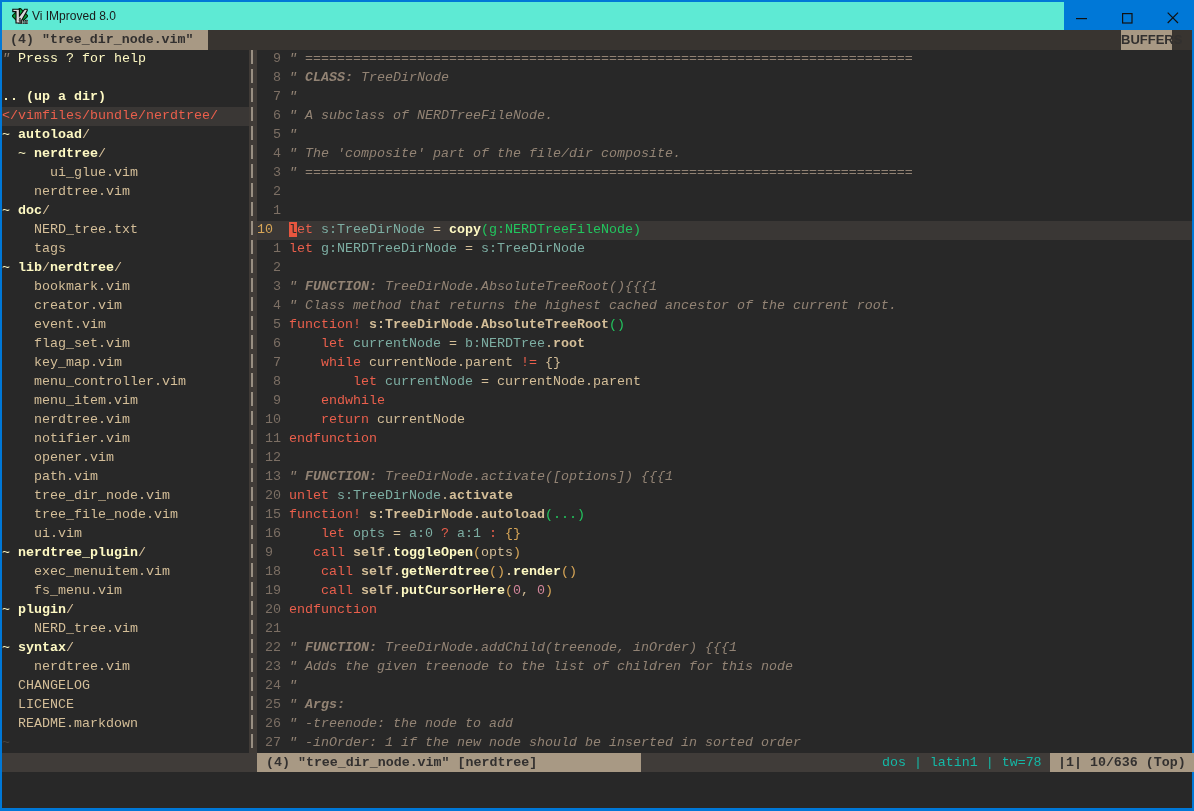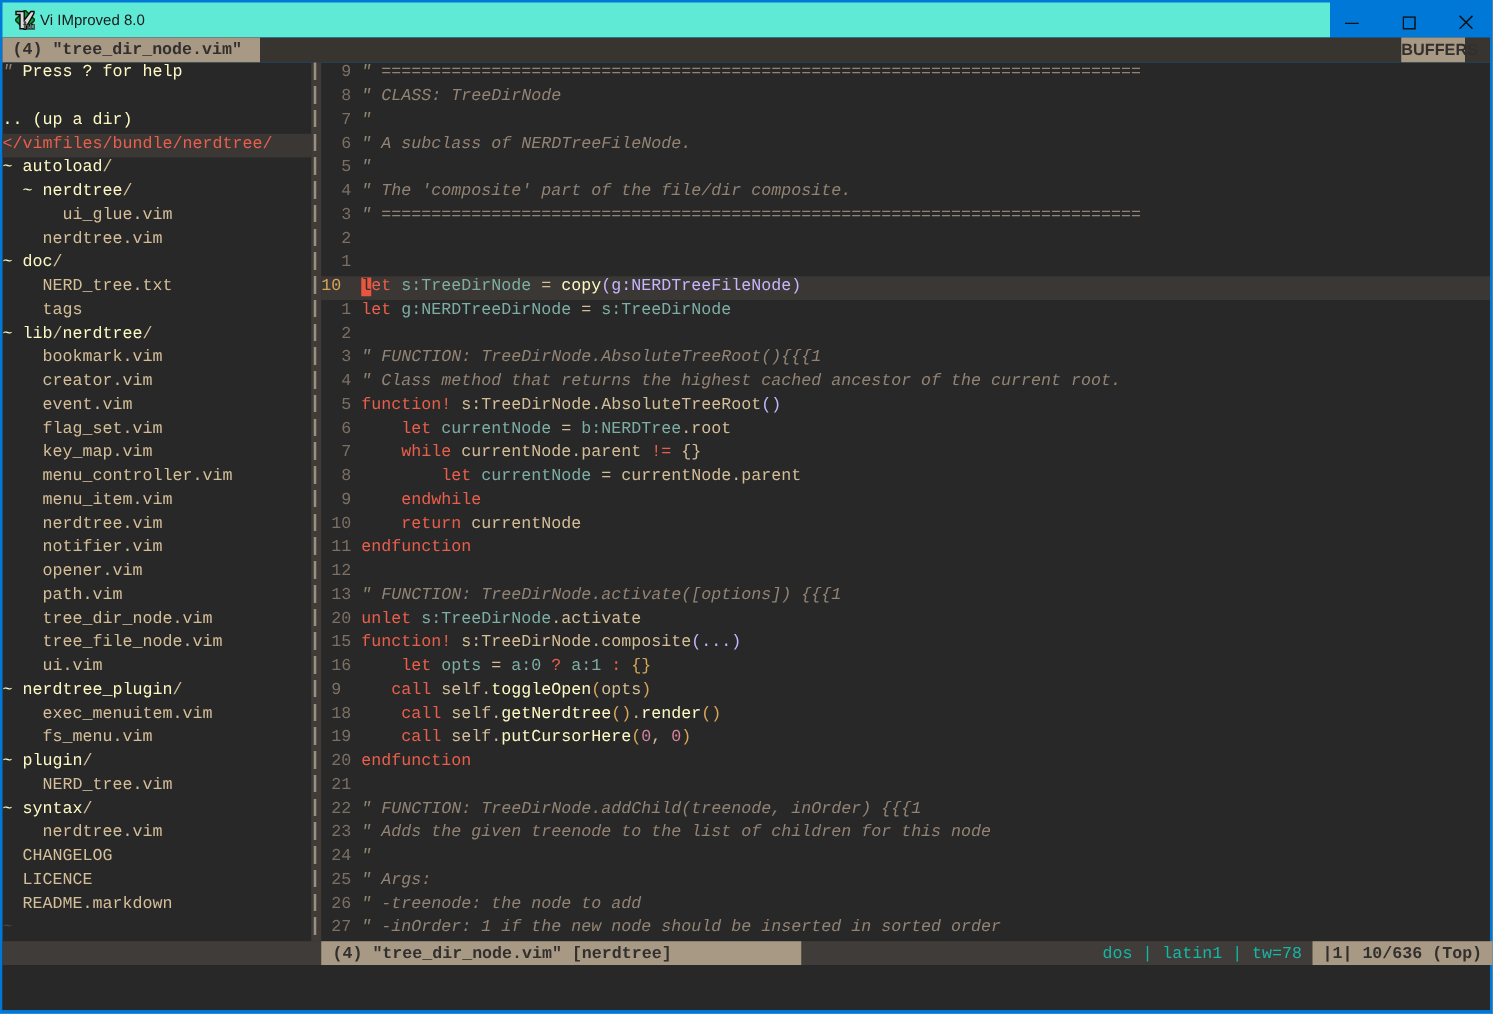--- a/index.html
+++ b/index.html
@@ -13,27 +13,27 @@
   font:bold 13px/20px "Liberation Sans",sans-serif;text-align:center}
 #body{left:2px;top:50px;width:1190px;height:758px;background:#282828}
 #sideband{left:0px;top:57px;width:247px;height:19px;background:#3a3735}
 #edband{left:255px;top:171px;width:935px;height:19px;background:#3a3735}
 #vsep{left:247px;top:0px;width:8px;height:703px;background:#403b37}
 #vsepl{left:249px;top:0px;width:2px;height:703px;
   background:repeating-linear-gradient(180deg,#998f82 0px,#998f82 14px,transparent 14px,transparent 19px)}
 pre{margin:0;font:13.33px/19px "Liberation Mono",monospace;color:#d4be98}
 #side{left:0px;top:-1px}
 #ed{left:255px;top:-1px}
-b{font-weight:normal}
+b{font-weight:bold}
 .c{color:#928374;font-style:italic}
 .n{color:#7c6f64}
 .r{color:#ea5f4c}
 .g{color:#fef9c3}
 .y{color:#d8a657}
-.o{color:#c4b5fd}
+.o{color:#22c55e}
 .bl{color:#7daea3}
 .pu{color:#d3869b}
 .eb{color:#4a4540}
 .cur{background:#e8563f;color:#312c28}
 #status{left:2px;top:753px;width:1190px;height:19px;background:#403c39}
 #st1{left:0;top:0;width:255px;height:19px;background:#504945;color:#a89984;font:bold 13.3px/19px "Liberation Mono",monospace;padding-left:8px}
 #st2{left:255px;top:0;width:375px;height:19px;background:#a89984;color:#32302f;font:bold 13.3px/19px "Liberation Mono",monospace;padding-left:9px}
 #st3{left:880px;top:0;height:19px;color:#14b8a6;font:13.3px/19px "Liberation Mono",monospace}
 #st4{left:1048px;top:0;width:142px;height:19px;background:#a89984;color:#32302f;font:bold 13.3px/19px "Liberation Mono",monospace;padding-left:8px}
 #cmdline{left:2px;top:772px;width:1190px;height:36px;background:#282828}
@@ -120,21 +120,21 @@
 <span class="n">  5 </span><span class="r">function!</span> <b>s:TreeDirNode.AbsoluteTreeRoot</b><span class="o">()</span>
 <span class="n">  6 </span>    <span class="r">let</span> <span class="bl">currentNode</span> = <span class="bl">b:NERDTree</span>.<b>root</b>
 <span class="n">  7 </span>    <span class="r">while</span> currentNode.parent <span class="r">!=</span> {}
 <span class="n">  8 </span>        <span class="r">let</span> <span class="bl">currentNode</span> = currentNode.parent
 <span class="n">  9 </span>    <span class="r">endwhile</span>
 <span class="n"> 10 </span>    <span class="r">return</span> currentNode
 <span class="n"> 11 </span><span class="r">endfunction</span>
 <span class="n"> 12 </span>
 <span class="n"> 13 </span><span class="c">" <b>FUNCTION:</b> TreeDirNode.activate([options]) {{{1</span>
 <span class="n"> 20 </span><span class="r">unlet</span> <span class="bl">s:TreeDirNode</span>.<b>activate</b>
-<span class="n"> 15 </span><span class="r">function!</span> <b>s:TreeDirNode.composite</b><span class="o">(...)</span>
+<span class="n"> 15 </span><span class="r">function!</span> <b>s:TreeDirNode.autoload</b><span class="o">(...)</span>
 <span class="n"> 16 </span>    <span class="r">let</span> <span class="bl">opts</span> = <span class="bl">a:0</span> <span class="r">?</span> <span class="bl">a:1</span> <span class="r">:</span> <span class="y">{}</span>
 <span class="n"> 9 </span>    <span class="r">call</span> <b>self.</b><b class="g">toggleOpen</b><span class="y">(</span>opts<span class="y">)</span>
 <span class="n"> 18 </span>    <span class="r">call</span> <b>self.</b><b class="g">getNerdtree</b><span class="y">()</span><b>.</b><b class="g">render</b><span class="y">()</span>
 <span class="n"> 19 </span>    <span class="r">call</span> <b>self.</b><b class="g">putCursorHere</b><span class="y">(</span><span class="pu">0</span>, <span class="pu">0</span><span class="y">)</span>
 <span class="n"> 20 </span><span class="r">endfunction</span>
 <span class="n"> 21 </span>
 <span class="n"> 22 </span><span class="c">" <b>FUNCTION:</b> TreeDirNode.addChild(treenode, inOrder) {{{1</span>
 <span class="n"> 23 </span><span class="c">" Adds the given treenode to the list of children for this node</span>
 <span class="n"> 24 </span><span class="c">"</span>
 <span class="n"> 25 </span><span class="c">" <b>Args:</b></span>

